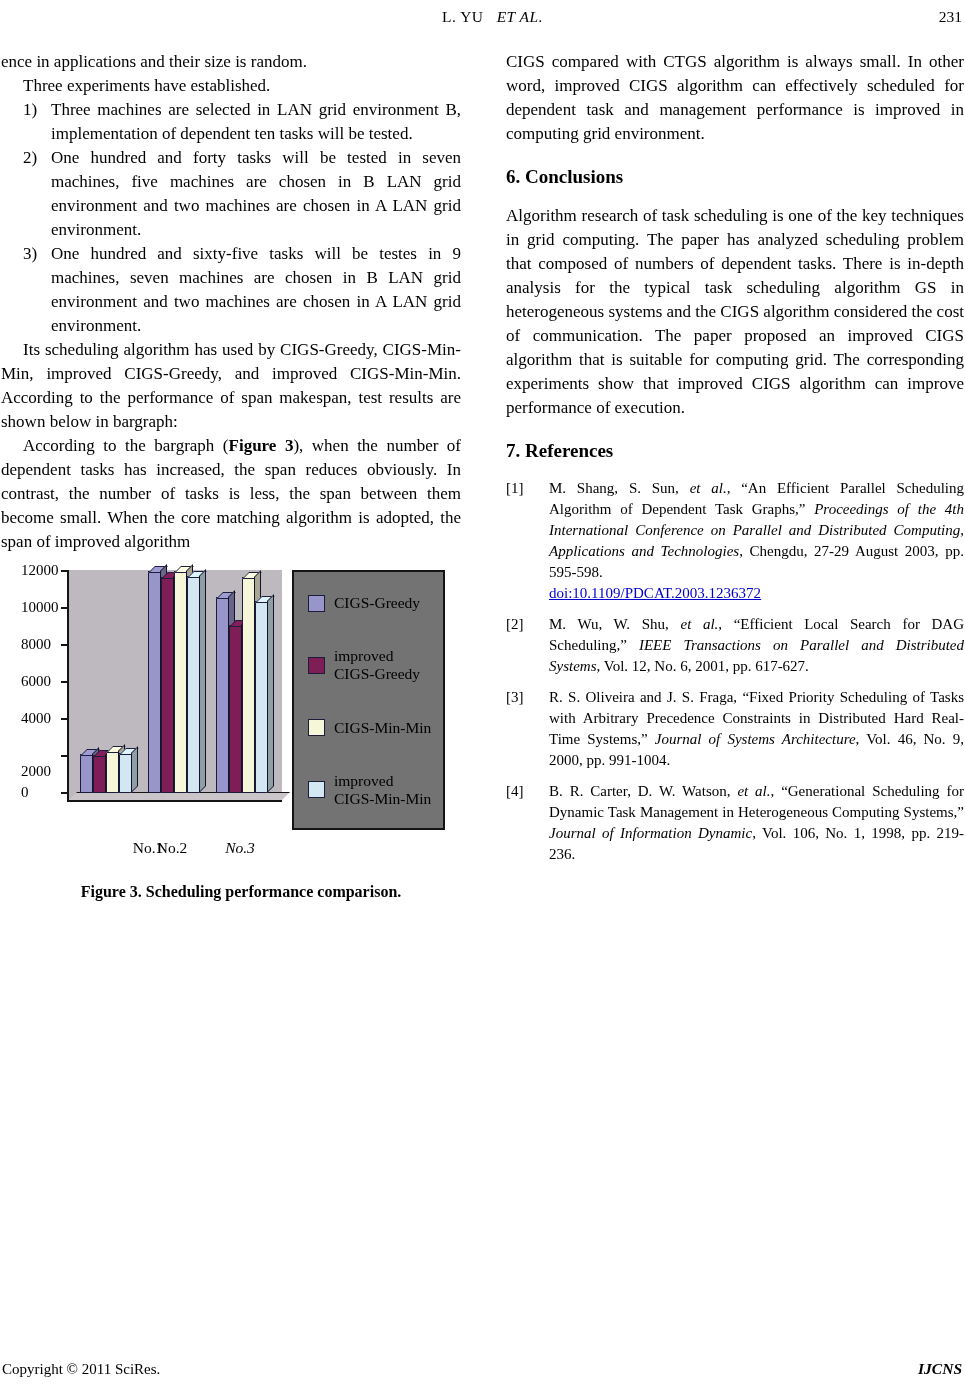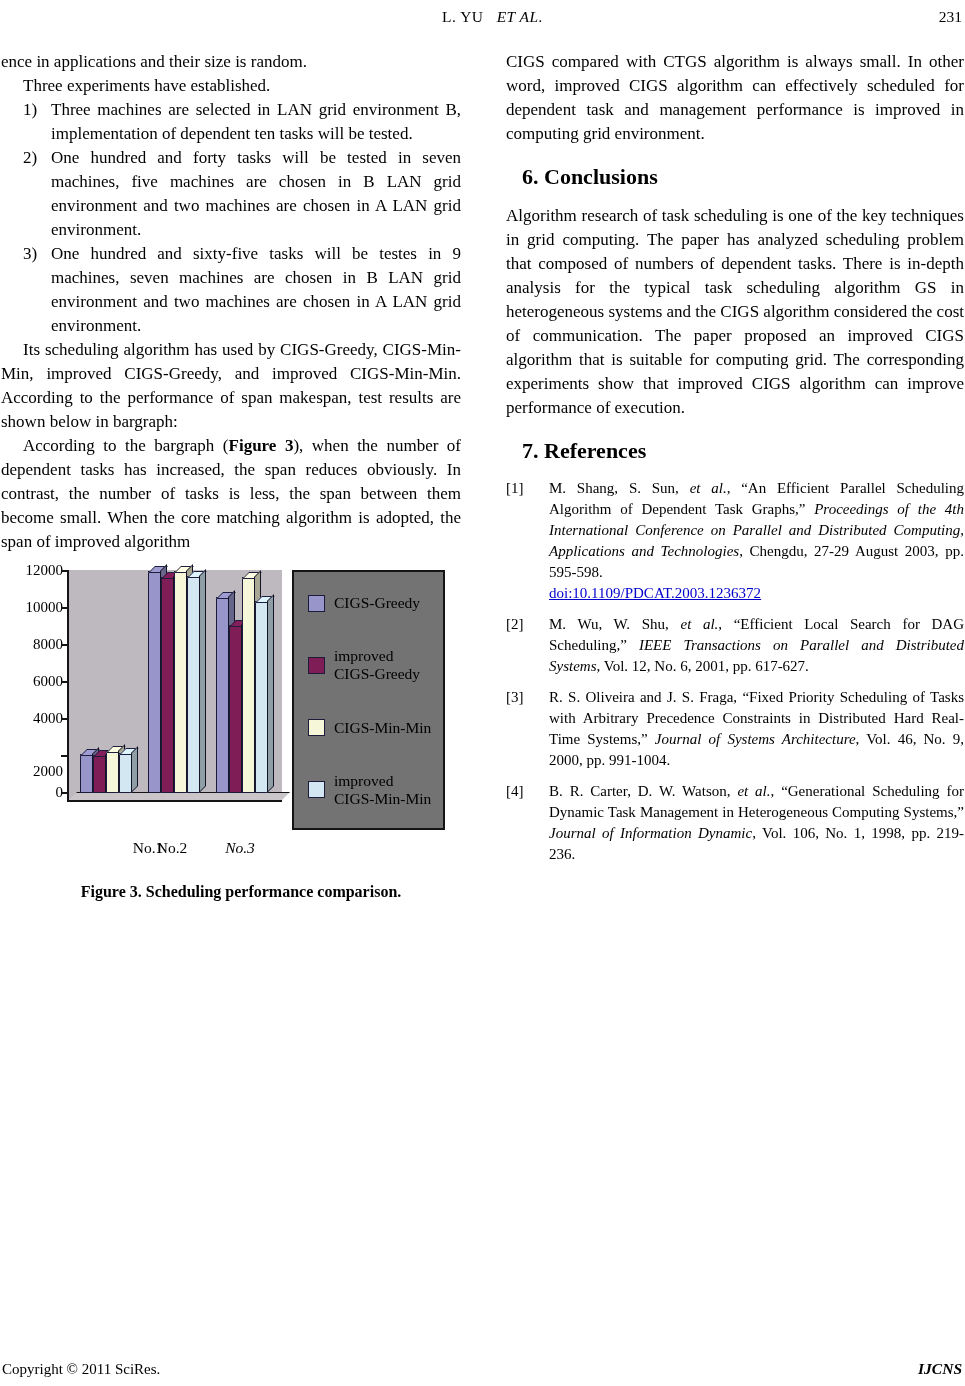--- a/index.html
+++ b/index.html
@@ -10,28 +10,28 @@
   .page-header{position:relative;height:26px;margin-top:8px;}
   .running-head{position:absolute;left:0;right:0;text-align:center;font-size:15.5px;letter-spacing:.5px;padding-left:20px;}
   .running-head .etal{font-style:italic;}
   .page-number{position:absolute;right:3px;top:0;font-size:15.5px;}
   .columns{display:flex;gap:45px;margin-top:16px;padding:0 1px;}
   .col{width:460px;font-size:17px;line-height:24px;text-align:justify;}
   .col p{margin:0;}
   .indent{text-indent:22px;}
   .num-item{position:relative;padding-left:50px;}
   .num-item .marker{position:absolute;left:22px;}
-  h2{font-size:22px;line-height:22px;margin:20px 0 16px 16px;text-align:left;}
+  h2{font-size:19px;line-height:22px;margin:20px 0 16px 0;text-align:left;}
   .bold{font-weight:bold;}
 
   
   .figure{margin:16px 0 0 20px;}
   .figrow{display:flex;align-items:flex-start;}
   .yaxis{position:relative;width:46px;height:230px;flex:none;}
-  .yaxis span{position:absolute;right:4px;width:42px;text-align:right;font-size:15px;line-height:15px;margin-left:17px;}
+  .yaxis span{position:absolute;right:4px;width:42px;text-align:left;font-size:15px;line-height:15px;margin-left:17px;}
   .plot{position:relative;width:213px;height:230px;background:#BEB9BE;border-left:2px solid #141414;border-bottom:2px solid #141414;flex:none;}
   .ytick{position:absolute;left:-8px;width:6px;height:2px;background:#141414;}
   .floor{position:absolute;left:0;bottom:0;width:100%;height:7px;background:#C9C5C9;border-top:1px solid #141414;transform:skewX(-45deg);transform-origin:0 100%;}
   .bar{position:absolute;bottom:7px;border:1px solid #1c1c3a;box-sizing:border-box;}
   .bar .face-top{position:absolute;left:-1px;top:-6px;width:100%;height:5px;background:inherit;border:1px solid #1c1c3a;transform:skewX(-45deg);transform-origin:0 100%;filter:brightness(1.05);}
   .bar .face-side{position:absolute;left:100%;top:-1px;width:5px;height:100%;background:inherit;border:1px solid #1c1c3a;transform:skewY(-45deg);transform-origin:0 0;filter:brightness(.68);}
   .xlabels{position:relative;height:24px;margin-left:46px;width:213px;font-size:15.5px;margin-top:6px;}
   .xlabels span{position:absolute;transform:translateX(-50%);}
   .legend{box-sizing:border-box;width:153px;height:260px;margin-left:10px;border:2px solid #141414;background:#737373;display:flex;flex-direction:column;justify-content:space-between;padding:22px 10px 20px 14px;flex:none;}
   .legend-item{display:flex;align-items:center;gap:9px;font-size:15.5px;line-height:18px;text-align:left;}

